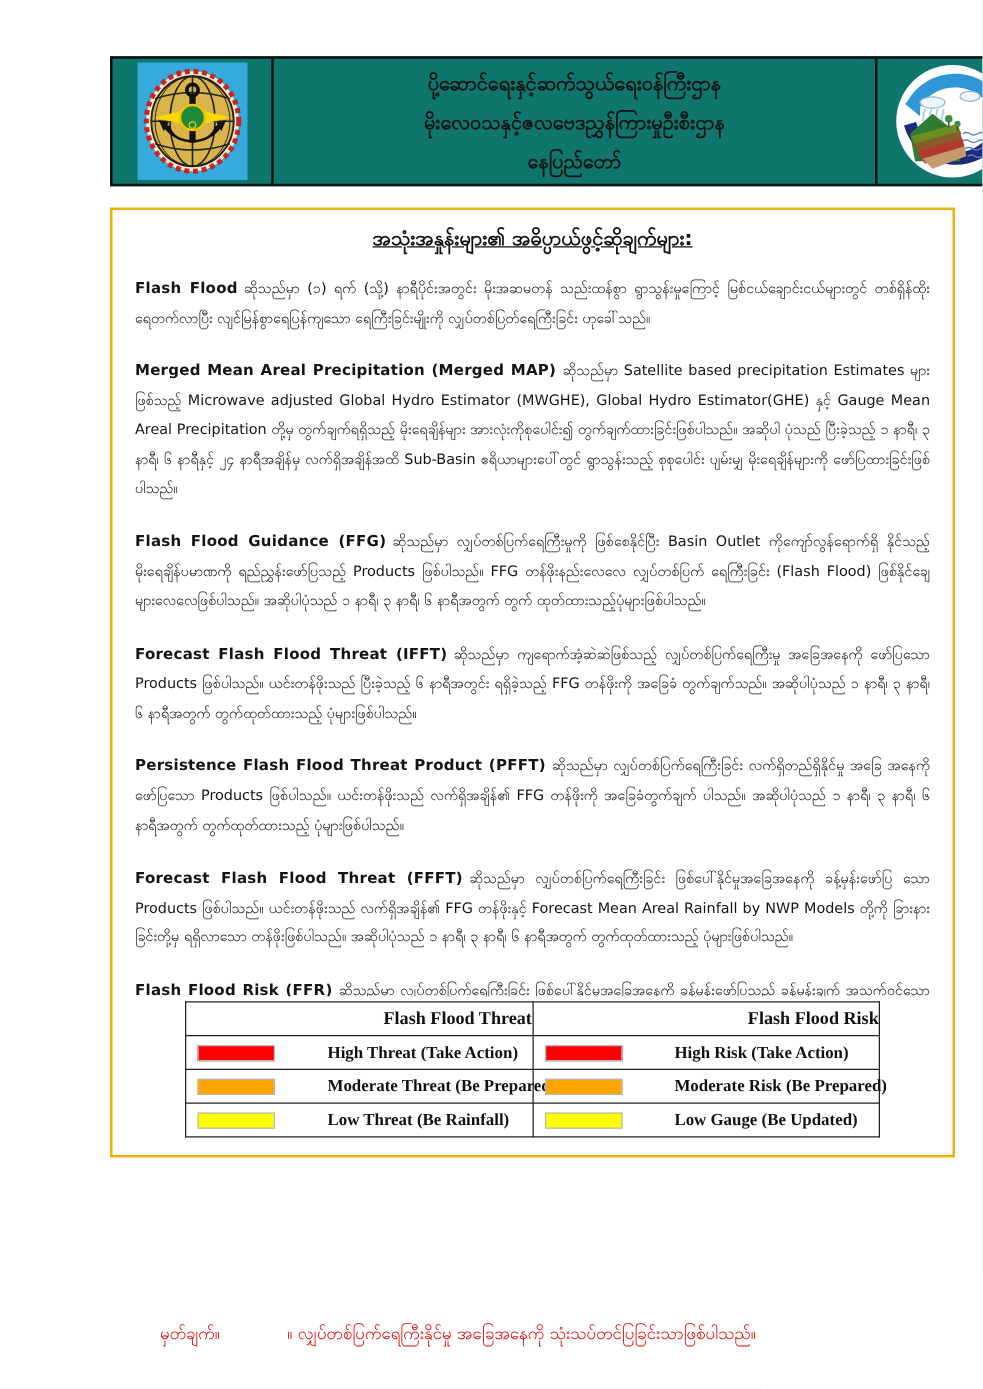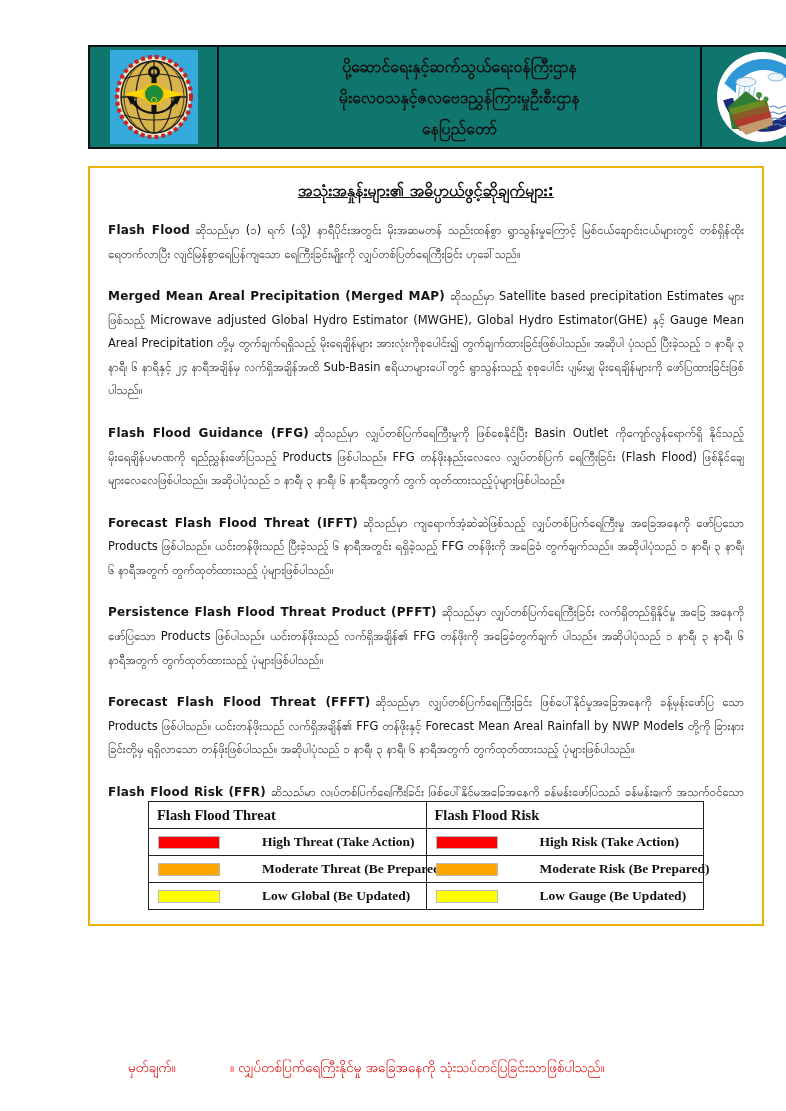--- a/index.html
+++ b/index.html
@@ -50,21 +50,21 @@
   
   .legend-table {
     flex:0 0 auto; width:556px; margin:4px auto 4px auto;
     border-collapse:collapse; table-layout:fixed;
   }
   .legend-table td, .legend-table th {
     border:1.5px solid #222; height:27px; vertical-align:middle;
     font-family:"Liberation Serif", serif;
   }
   .legend-table th {
-    text-align:left; font-size:14.5px; font-weight:bold; padding-left:8px;
+    text-align:right; font-size:14.5px; font-weight:bold; padding-left:8px;
   }
   .legend-cell { display:flex; align-items:center;gap:16px; }
   .swatch {
     width:62px; height:13px; margin-left:9px; flex:0 0 auto;
     border:0.5px solid #b9b9b9;
   }
   .legend-label { font-weight:bold; font-size:13.5px; margin-left:26px; white-space:nowrap; }
 
   
   .footer-note {
@@ -206,21 +206,21 @@
               <div class="legend-cell">
                 <span class="swatch" style="background: rgb(255, 165, 0);"></span>
                 <span class="legend-label">Moderate Risk (Be Prepared)</span>
               </div>
             </td>
       </tr>
       <tr>
         <td>
               <div class="legend-cell">
                 <span class="swatch" style="background: rgb(255, 255, 0);"></span>
-                <span class="legend-label">Low Global (Be Updated)</span>
+                <span class="legend-label">Low Threat (Be Rainfall)</span>
               </div>
             </td>
         <td>
               <div class="legend-cell">
                 <span class="swatch" style="background: rgb(255, 255, 0);"></span>
                 <span class="legend-label">Low Gauge (Be Updated)</span>
               </div>
             </td>
       </tr>
     </tbody>

